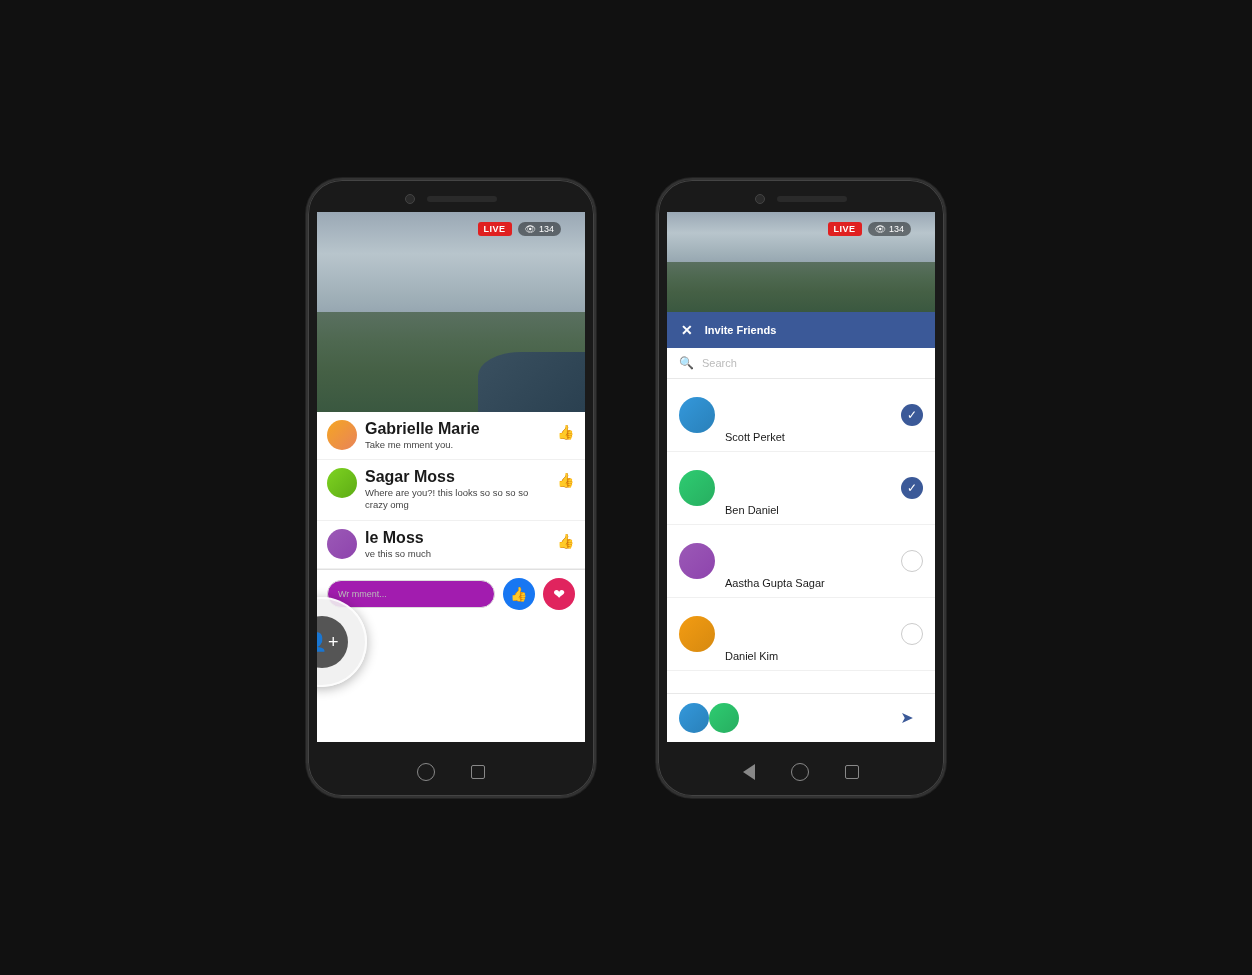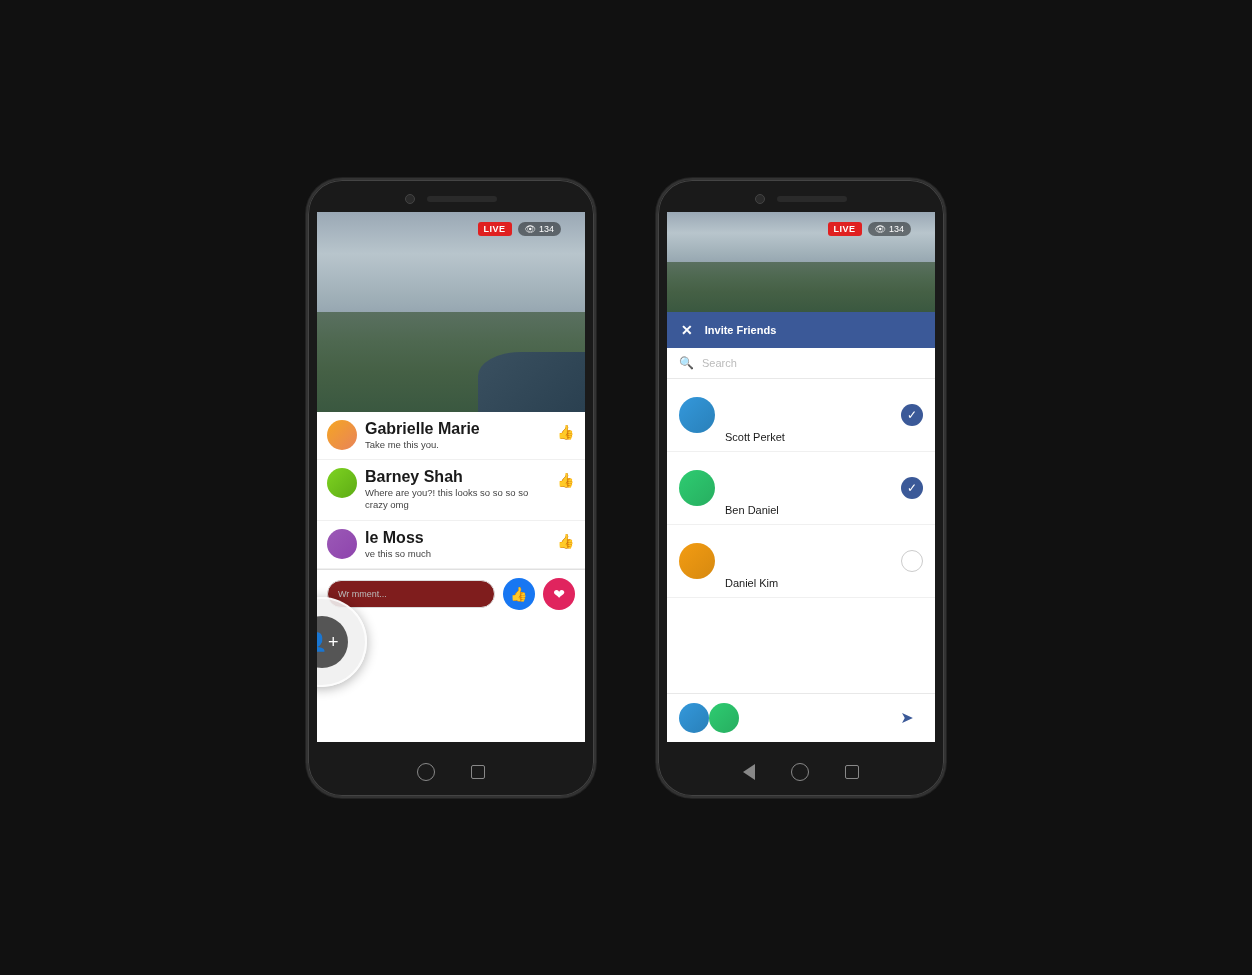--- a/index.html
+++ b/index.html
@@ -198,21 +198,21 @@
       flex-shrink: 0;
     }
     .comment-input {
       flex: 1;
       height: 28px;
       border: 1px solid #ddd;
       border-radius: 14px;
       padding: 0 10px;
       font-size: 9.5px;
       color: #bbb;
-      background: #7f1d1d;
+      background: #a21caf;
       display: flex; align-items: center;
     }
     .like-btn {
       width: 32px; height: 32px;
       background: #1877f2;
       border-radius: 50%;
       display: flex; align-items: center; justify-content: center;
       color: #fff;
       font-size: 14px;
     }
@@ -390,28 +390,28 @@
           <span>134</span>
         </span>
       </div>
     </div>
 
     <div class="comments-area">
       <div class="comment-item">
         <div class="avatar avatar-1"></div>
         <div class="comment-content">
           <div class="comment-name">Gabrielle Marie</div>
-          <div class="comment-text">Take me this you.</div>
+          <div class="comment-text">Take me mment you.</div>
         </div>
         <div class="like-icon">👍</div>
       </div>
       <div class="comment-item">
         <div class="avatar avatar-2"></div>
         <div class="comment-content">
-          <div class="comment-name">Barney Shah</div>
+          <div class="comment-name">Sagar Moss</div>
           <div class="comment-text">Where are you?! this looks so so so so crazy omg</div>
         </div>
         <div class="like-icon">👍</div>
       </div>
       <div class="comment-item">
         <div class="avatar avatar-3"></div>
         <div class="comment-content">
           <div class="comment-name">le Moss</div>
           <div class="comment-text">ve this so much</div>
         </div>
@@ -478,20 +478,25 @@
         <div class="check-selected">✓</div>
       </div>
 
 
       <div class="friend-item">
         <div class="friend-avatar fa-3"></div>
         <span class="friend-name">Ben Daniel</span>
         <div class="check-selected">✓</div>
       </div>
 
+      <div class="friend-item">
+        <div class="friend-avatar fa-4"></div>
+        <span class="friend-name">Aastha Gupta Sagar</span>
+        <div class="check-empty"></div>
+      </div>
 
       <div class="friend-item">
         <div class="friend-avatar fa-5"></div>
         <span class="friend-name">Daniel Kim</span>
         <div class="check-empty"></div>
       </div>
 
     </div>
 
     <div class="send-bar">

